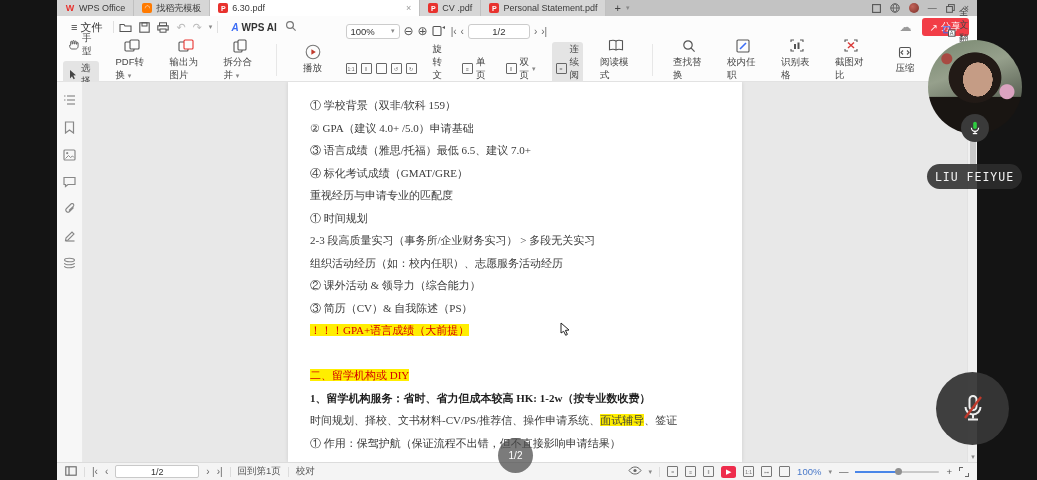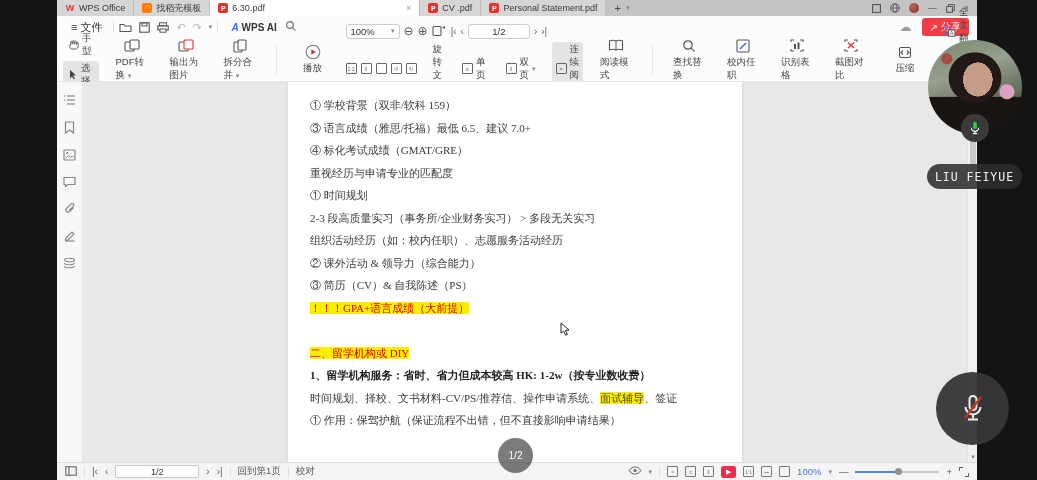--- a/index.html
+++ b/index.html
@@ -434,20 +434,21 @@
         <span>
             <svg width="13" height="12">
               <ellipse cx="6.5" cy="3" rx="5" ry="1.8" fill="none" stroke="#888" stroke-width="1.1"></ellipse>
               <path d="M1.5 6c0 1 2.2 1.8 5 1.8s5-.8 5-1.8M1.5 9c0 1 2.2 1.8 5 1.8s5-.8 5-1.8" fill="none" stroke="#888" stroke-width="1.1"></path>
             </svg>
           </span>
       </div>
       <div class="docarea">
         <div class="page">
             <div class="line"><span class="">① 学校背景（双非/软科 159）</span></div>
+            <div class="line"><span class="">② GPA（建议 4.0+ /5.0）申请基础</span></div>
             <div class="line"><span class="">③ 语言成绩（雅思/托福）最低 6.5、建议 7.0+</span></div>
             <div class="line"><span class="">④ 标化考试成绩（GMAT/GRE）</span></div>
             <div class="line"><span class="">重视经历与申请专业的匹配度</span></div>
             <div class="line"><span class="">① 时间规划</span></div>
             <div class="line"><span class="">2-3 段高质量实习（事务所/企业财务实习） &gt; 多段无关实习</span></div>
             <div class="line"><span class="">组织活动经历（如：校内任职）、志愿服务活动经历</span></div>
             <div class="line"><span class="">② 课外活动 &amp; 领导力（综合能力）</span></div>
             <div class="line"><span class="">③ 简历（CV）&amp; 自我陈述（PS）</span></div>
             <div class="line"><span class="hl red">！！！GPA+语言成绩（大前提）</span></div>
             <div class="line"><span class=""></span></div>

